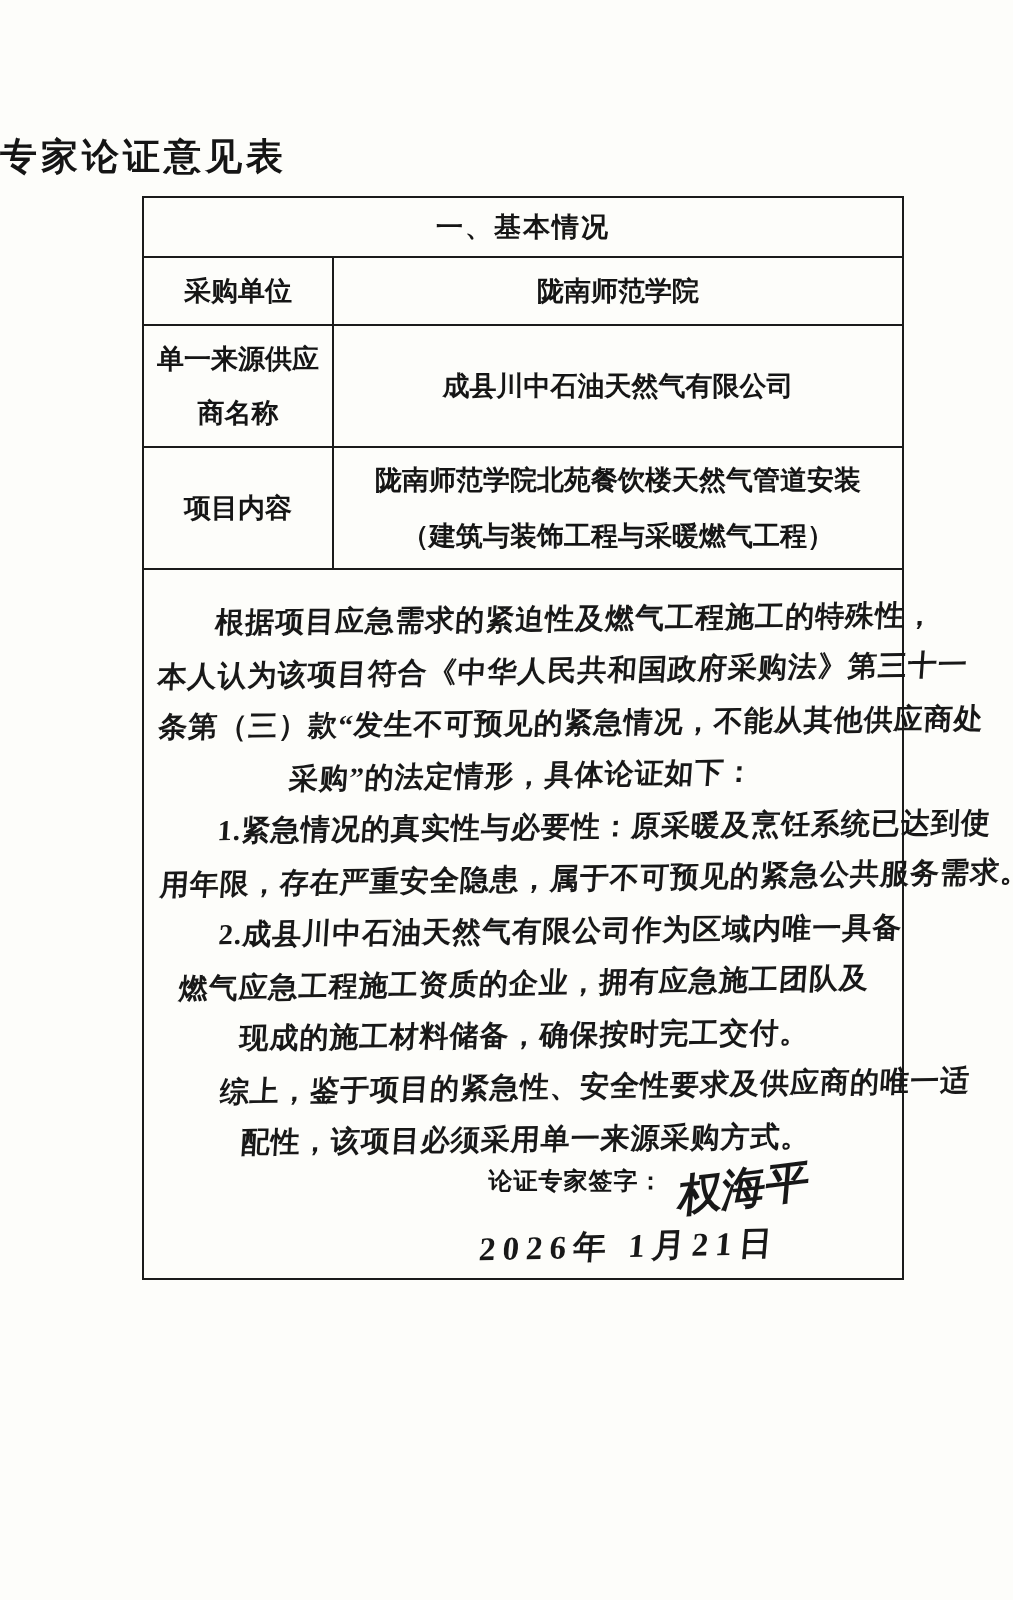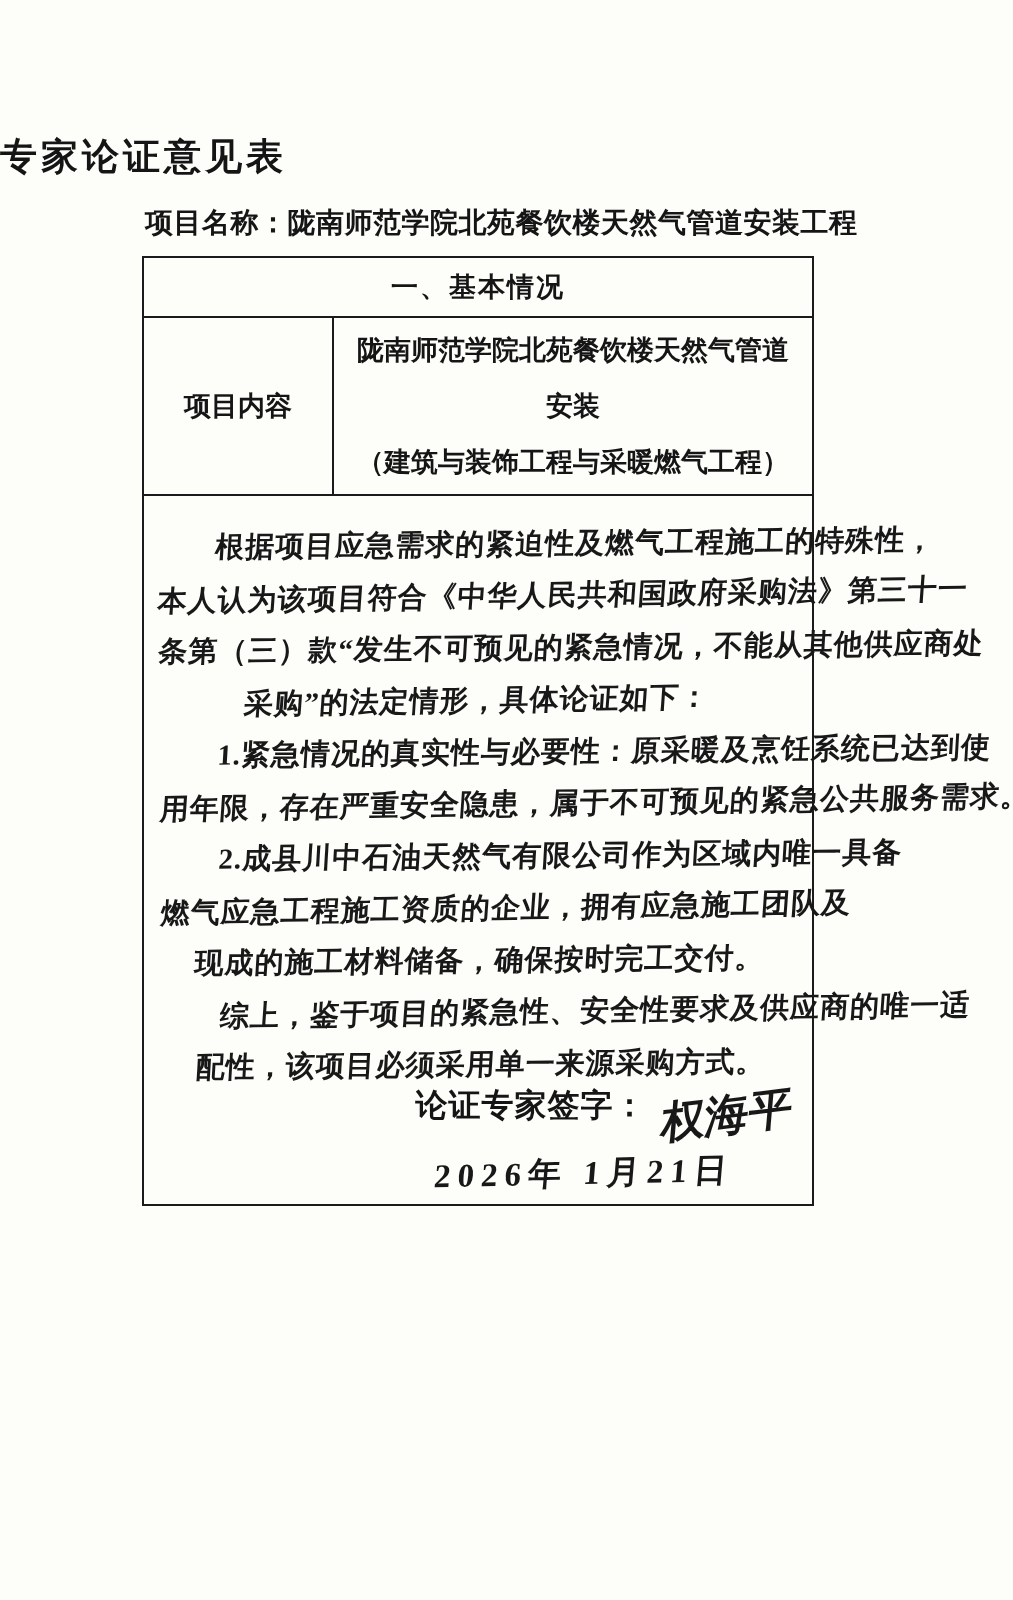--- a/index.html
+++ b/index.html
@@ -26,21 +26,21 @@
   }
   .project-line {
     margin: 22px 0 0 145px;
     font-size: 28px;
     font-weight: 700;
     letter-spacing: 0.5px;
   }
   table.main {
     border-collapse: collapse;
     margin: 14px 0 0 142px;
-    width: 672px;
+    width: 762px;
     table-layout: fixed;
   }
   table.main td {
     border: 2px solid #1b1b1b;
     font-size: 27px;
     font-weight: 700;
     text-align: center;
     vertical-align: middle;
   }
   td.section-header { height: 60px; letter-spacing: 2px; }
@@ -71,21 +71,21 @@
     transform: skewX(-4deg);
   }
   .hw-line.indent { padding-left: 58px; }
   .hw-line:nth-child(even) { transform: skewX(-5deg) rotate(-0.3deg); }
   .sign-row {
     margin-top: -6px;
     margin-left: 252px;
     white-space: nowrap;
   }
   .sign-label {
-    font-size: 32px;
+    font-size: 24px;
     font-weight: 700;
     letter-spacing: 1px;
   }
   .sign-name {
     display: inline-block;
     font-family: cursive;
     font-size: 44px;
     color: #181818;
     transform: rotate(-7deg) skewX(-12deg);
     margin-left: 14px;
@@ -101,36 +101,41 @@
     transform: rotate(-1.2deg) skewX(-6deg);
   }
 </style>
 </head>
 <body>
 
 <div class="page">
 
   <div class="doc-title">专家论证意见表</div>
 
-  <div class="project-line">
-    <span>项目名称：</span><span>陇南师范学院北苑餐饮楼天然气管道安装工程</span>
-  </div>
 
   <table class="main">
     <colgroup>
         <col class="label-col">
         <col>
       </colgroup>
 
     <tbody>
         <tr>
       <td colspan="2" class="section-header">一、基本情况</td>
     </tr>
 
+    <tr class="row-purchaser">
+      <td class="label-cell">采购单位</td>
+      <td class="value-cell">陇南师范学院</td>
+    </tr>
 
+    <tr class="row-supplier">
+      <td class="label-cell">单一来源供应商名称</td>
+      <td class="value-cell">成县川中石油天然气有限公司</td>
+    </tr>
 
     <tr class="row-content">
       <td class="label-cell">项目内容</td>
       <td class="value-cell two-line">
         <div>陇南师范学院北苑餐饮楼天然气管道安装</div>
         <div>（建筑与装饰工程与采暖燃气工程）</div>
       </td>
     </tr>
 
 

